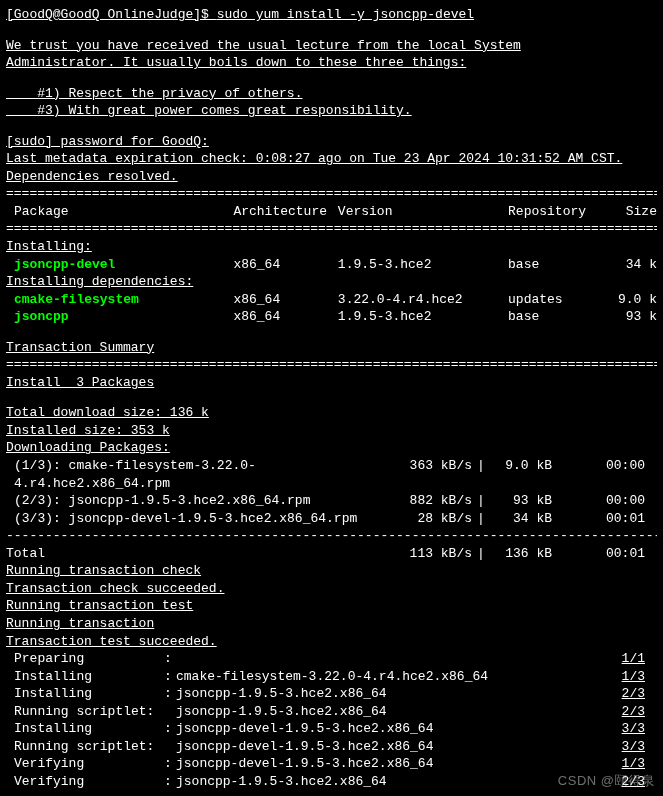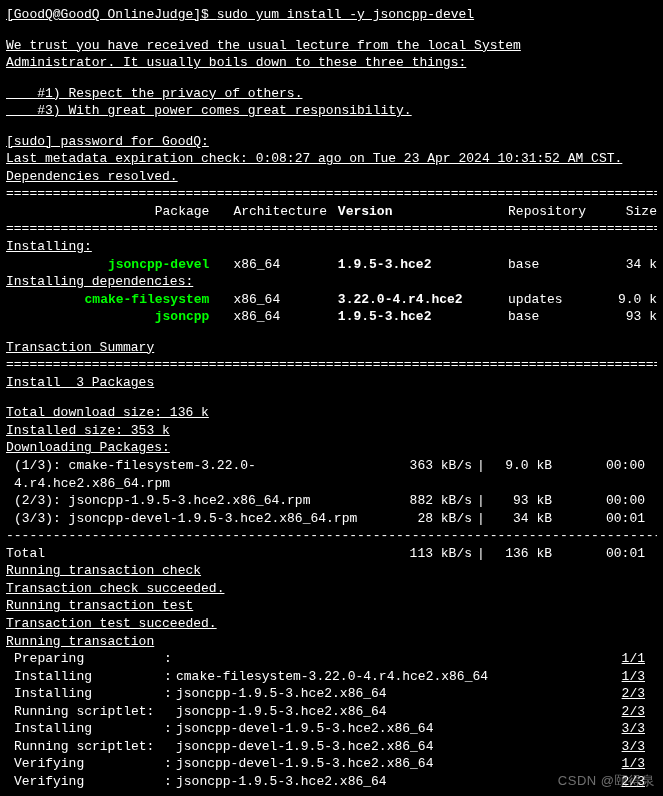--- a/index.html
+++ b/index.html
@@ -21,23 +21,23 @@
   .watermark {
     position: absolute;
     right: 8px;
     bottom: 6px;
     color: rgba(200,200,200,0.55);
     font-family: Arial, sans-serif;
     font-size: 13px;
     letter-spacing: 0.5px;
   }
   .cols { display: flex; }
-  .c-pkg { width: 210px; padding-left: 8px; text-align: right;}
+  .c-pkg { width: 210px; padding-left: 8px;}
   .c-arch { width: 108px; margin-left: 24px; }
-  .c-ver { width: 176px; font-weight: bold; }
+  .c-ver { width: 176px; }
   .c-repo { width: 106px; }
   .c-size { width: 48px; text-align: right; }
   .dl-row { display: flex; }
   .dl-name { width: 388px; padding-left: 8px;}
   .dl-speed { width: 78px; text-align: right; }
   .dl-pipe { width: 18px; text-align: center; }
   .dl-size { width: 62px; text-align: right; }
   .dl-time { flex:1; text-align: right; padding-right:12px;}
   .tx-row { display:flex; }
   .tx-label { width: 158px; padding-left:8px;}
@@ -133,22 +133,22 @@
   <div class="dl-name" style="padding-left:0">Total</div>
   <div class="dl-speed">113 kB/s</div>
   <div class="dl-pipe">|</div>
   <div class="dl-size">136 kB</div>
   <div class="dl-time">00:01</div>
 </div>
 
 <div class="row">Running transaction check</div>
 <div class="row">Transaction check succeeded.</div>
 <div class="row">Running transaction test</div>
+<div class="row">Running transaction</div>
 <div class="row">Transaction test succeeded.</div>
-<div class="row">Running transaction</div>
 
 <div id="tx-rows">
       <div class="tx-row">
         <div class="tx-label">Preparing</div>
         <div class="tx-colon">:</div>
         <div class="tx-pkg"></div>
         <div class="tx-count">1/1</div>
       </div>
       <div class="tx-row">
         <div class="tx-label">Installing</div>

